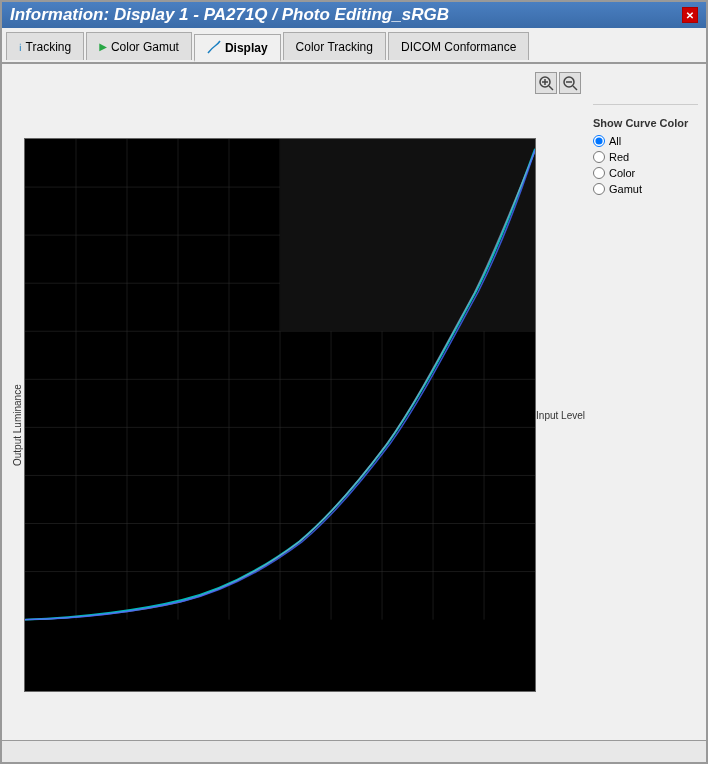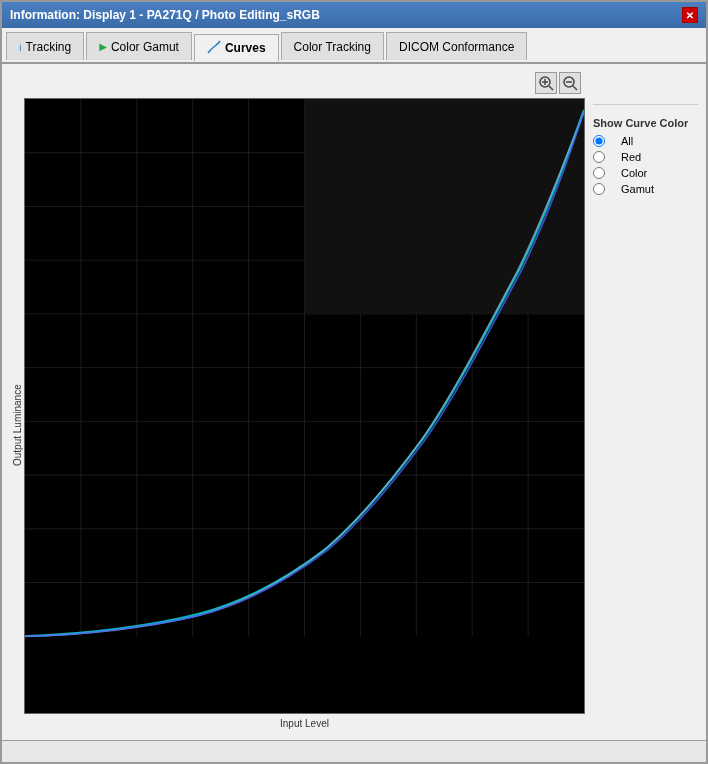--- a/index.html
+++ b/index.html
@@ -23,22 +23,23 @@
       background: linear-gradient(to bottom, #4a7fc1, #3a6ba8);
       color: white;
       padding: 4px 8px;
       display: flex;
       align-items: center;
       justify-content: space-between;
       height: 26px;
       flex-shrink: 0;
     }
     .title-bar-text {
-      font-size: 12px;
-      font-weight: bold;
+      font-size: 17px;
+      font-weight: bold;
+      font-style: italic;
     }
     .close-btn {
       background: #cc0000;
       color: white;
       border: 1px solid #aa0000;
       width: 16px;
       height: 16px;
       display: flex;
       align-items: center;
       justify-content: center;
@@ -123,21 +124,21 @@
       color: #333;
       display: flex;
       align-items: center;
       justify-content: center;
       width: 14px;
       padding-bottom: 20px;
     }
     .chart-inner {
       flex: 1;
       display: flex;
-      flex-direction: column;
+      flex-direction: row;
       align-items: center;
     }
     .chart-canvas {
       flex: 1;
       background: #000;
       position: relative;
       border: 1px solid #666;
     }
     .x-axis-label {
       text-align: center;
@@ -176,21 +177,21 @@
       width: 12px;
       height: 12px;
       cursor: pointer;
     }
     .checkbox-item.disabled {
       color: #999;
     }
     .radio-item {
       display: flex;
       align-items: center;
-      gap: 16px;
+      gap: 4px;
       font-size: 11px;
       cursor: pointer;
     }
     .radio-item input[type="radio"] {
       width: 12px;
       height: 12px;
       cursor: pointer;
     }
     .divider {
       border: none;
@@ -233,21 +234,21 @@
     <div class="tab">
       <span class="tab-icon" style="color:#28a745;">▶</span>
       <span>Color Gamut</span>
     </div>
     <div class="tab active">
       <span class="tab-icon" style="color:#1a7fc1;">
         <svg width="14" height="14" viewBox="0 0 14 14" fill="none">
           <path d="M1 13 Q5 8 8 6 Q11 4 13 1" stroke="#1a7fc1" stroke-width="1.5" fill="none"></path>
         </svg>
       </span>
-      <span>Curves</span>
+      <span>Display</span>
     </div>
     <div class="tab">
       <span>Color Tracking</span>
     </div>
     <div class="tab">
       <span>DICOM Conformance</span>
     </div>
   </div>
 
   <div class="main-content">

